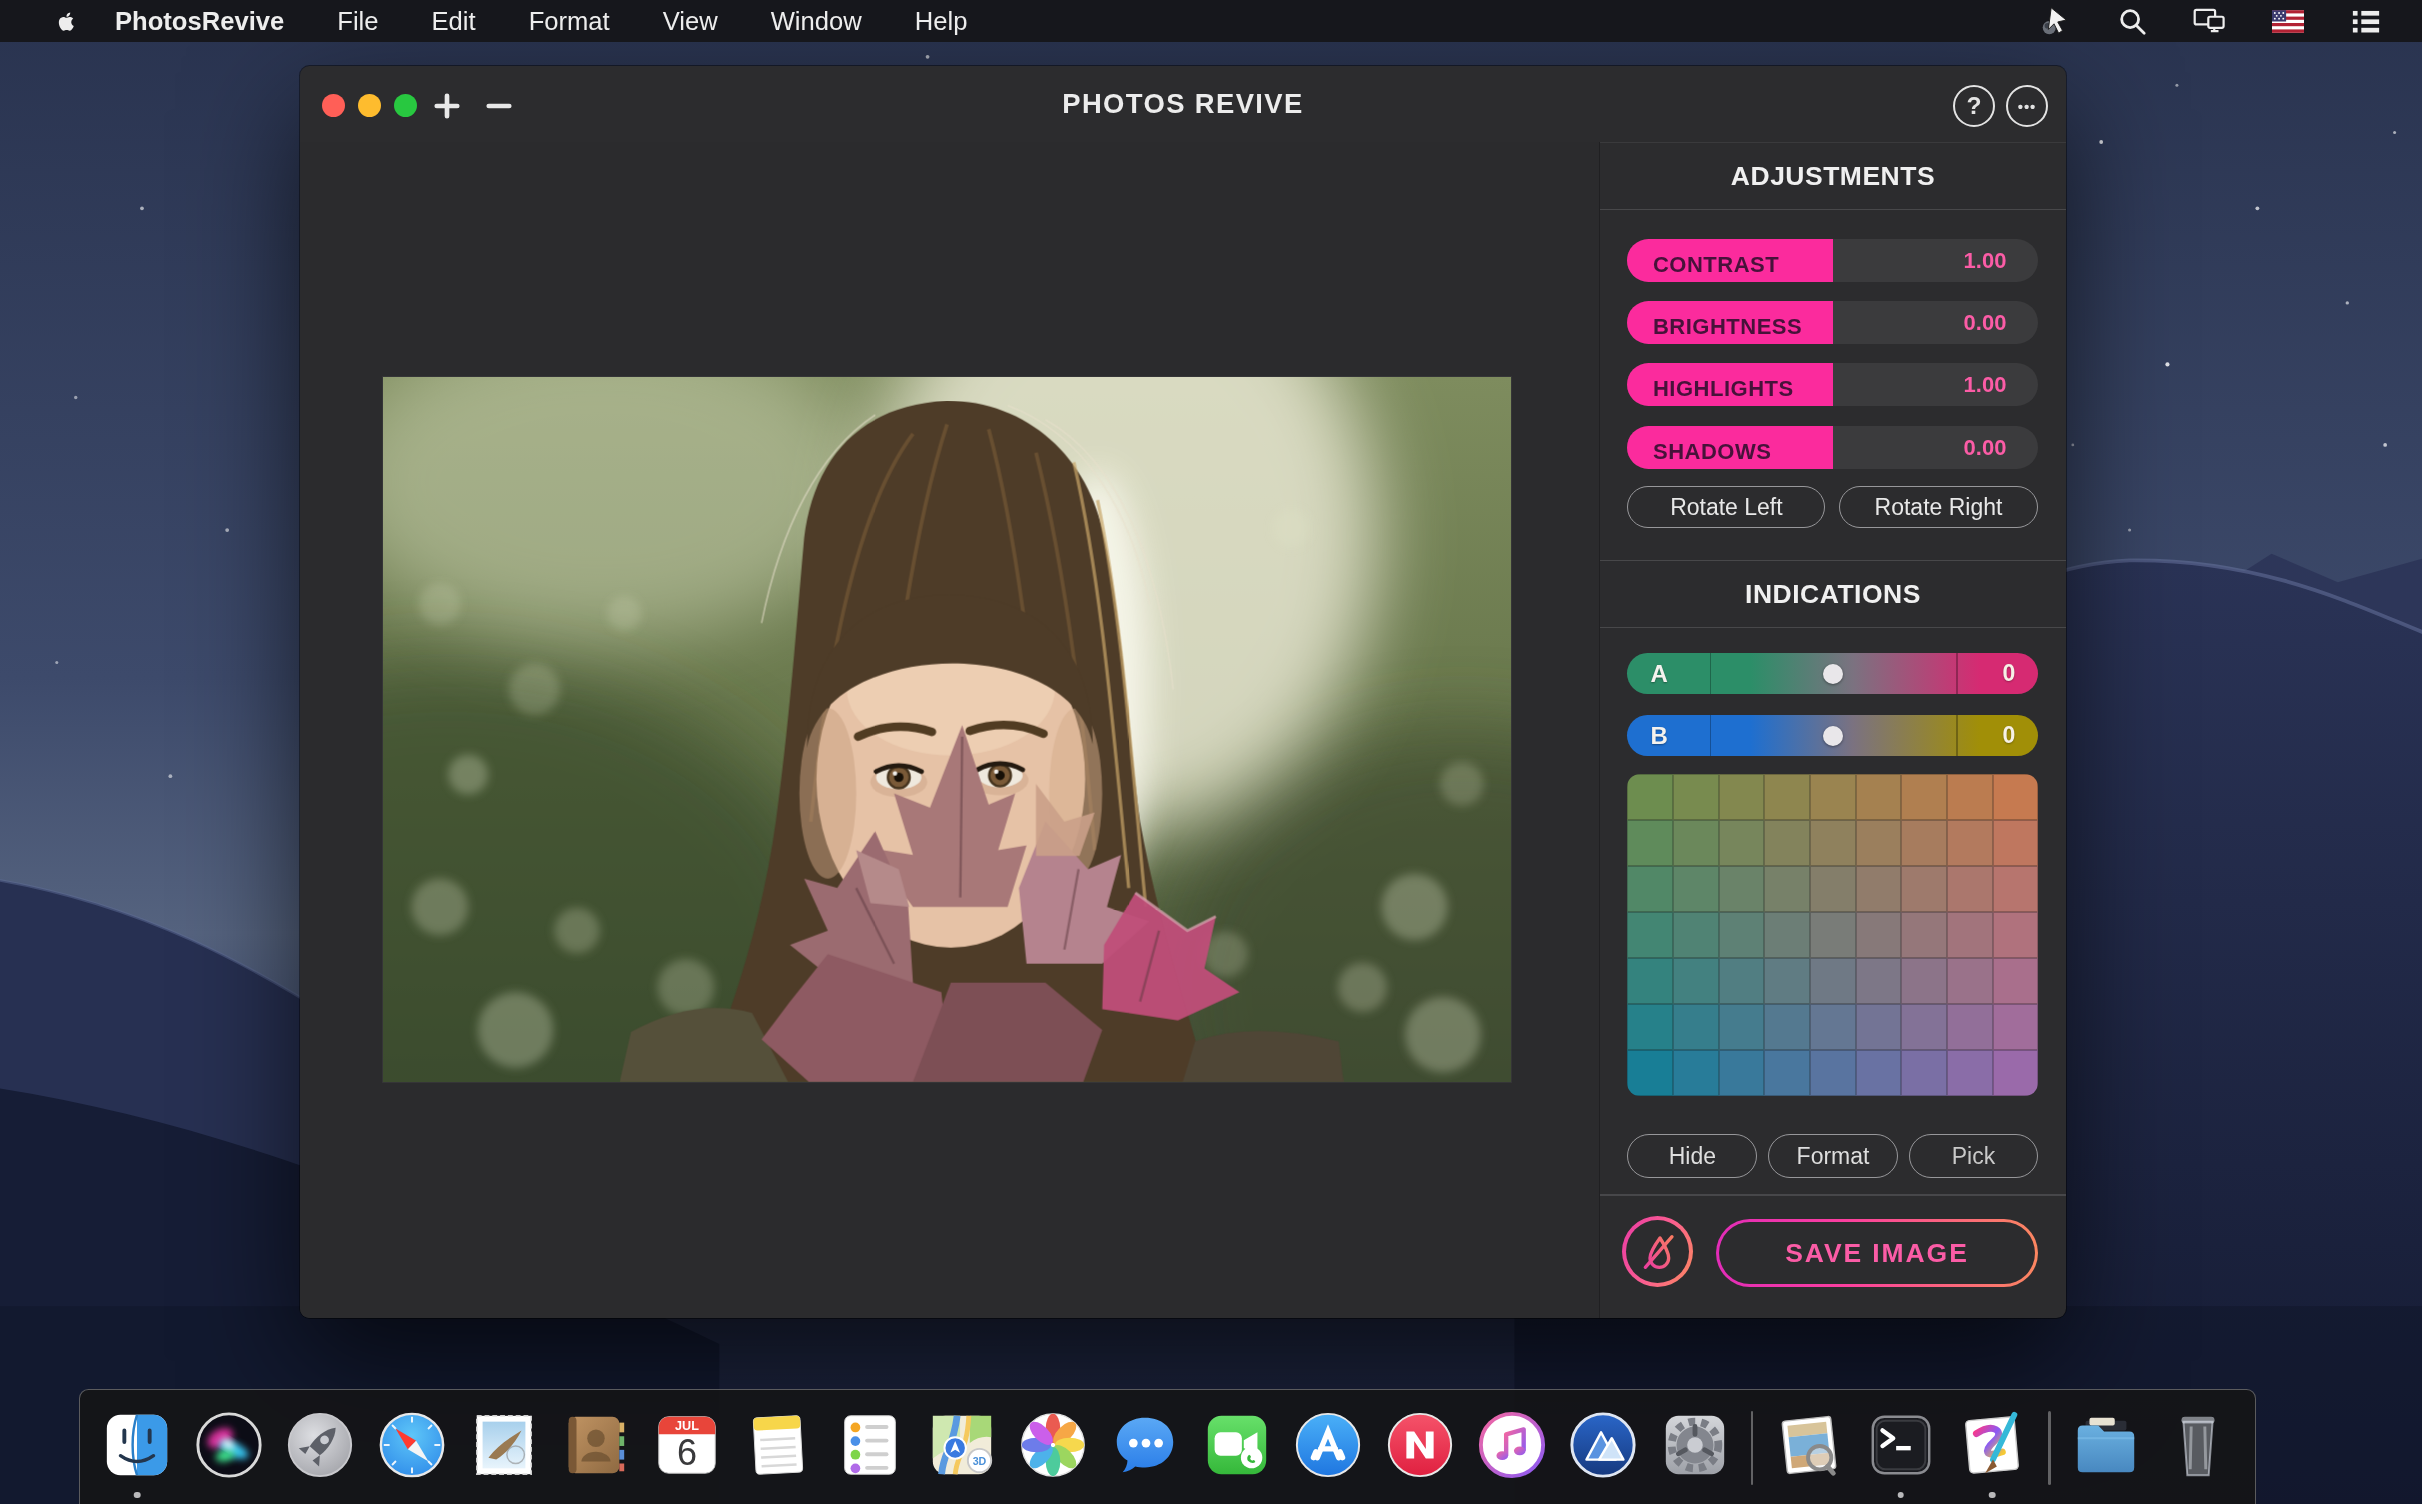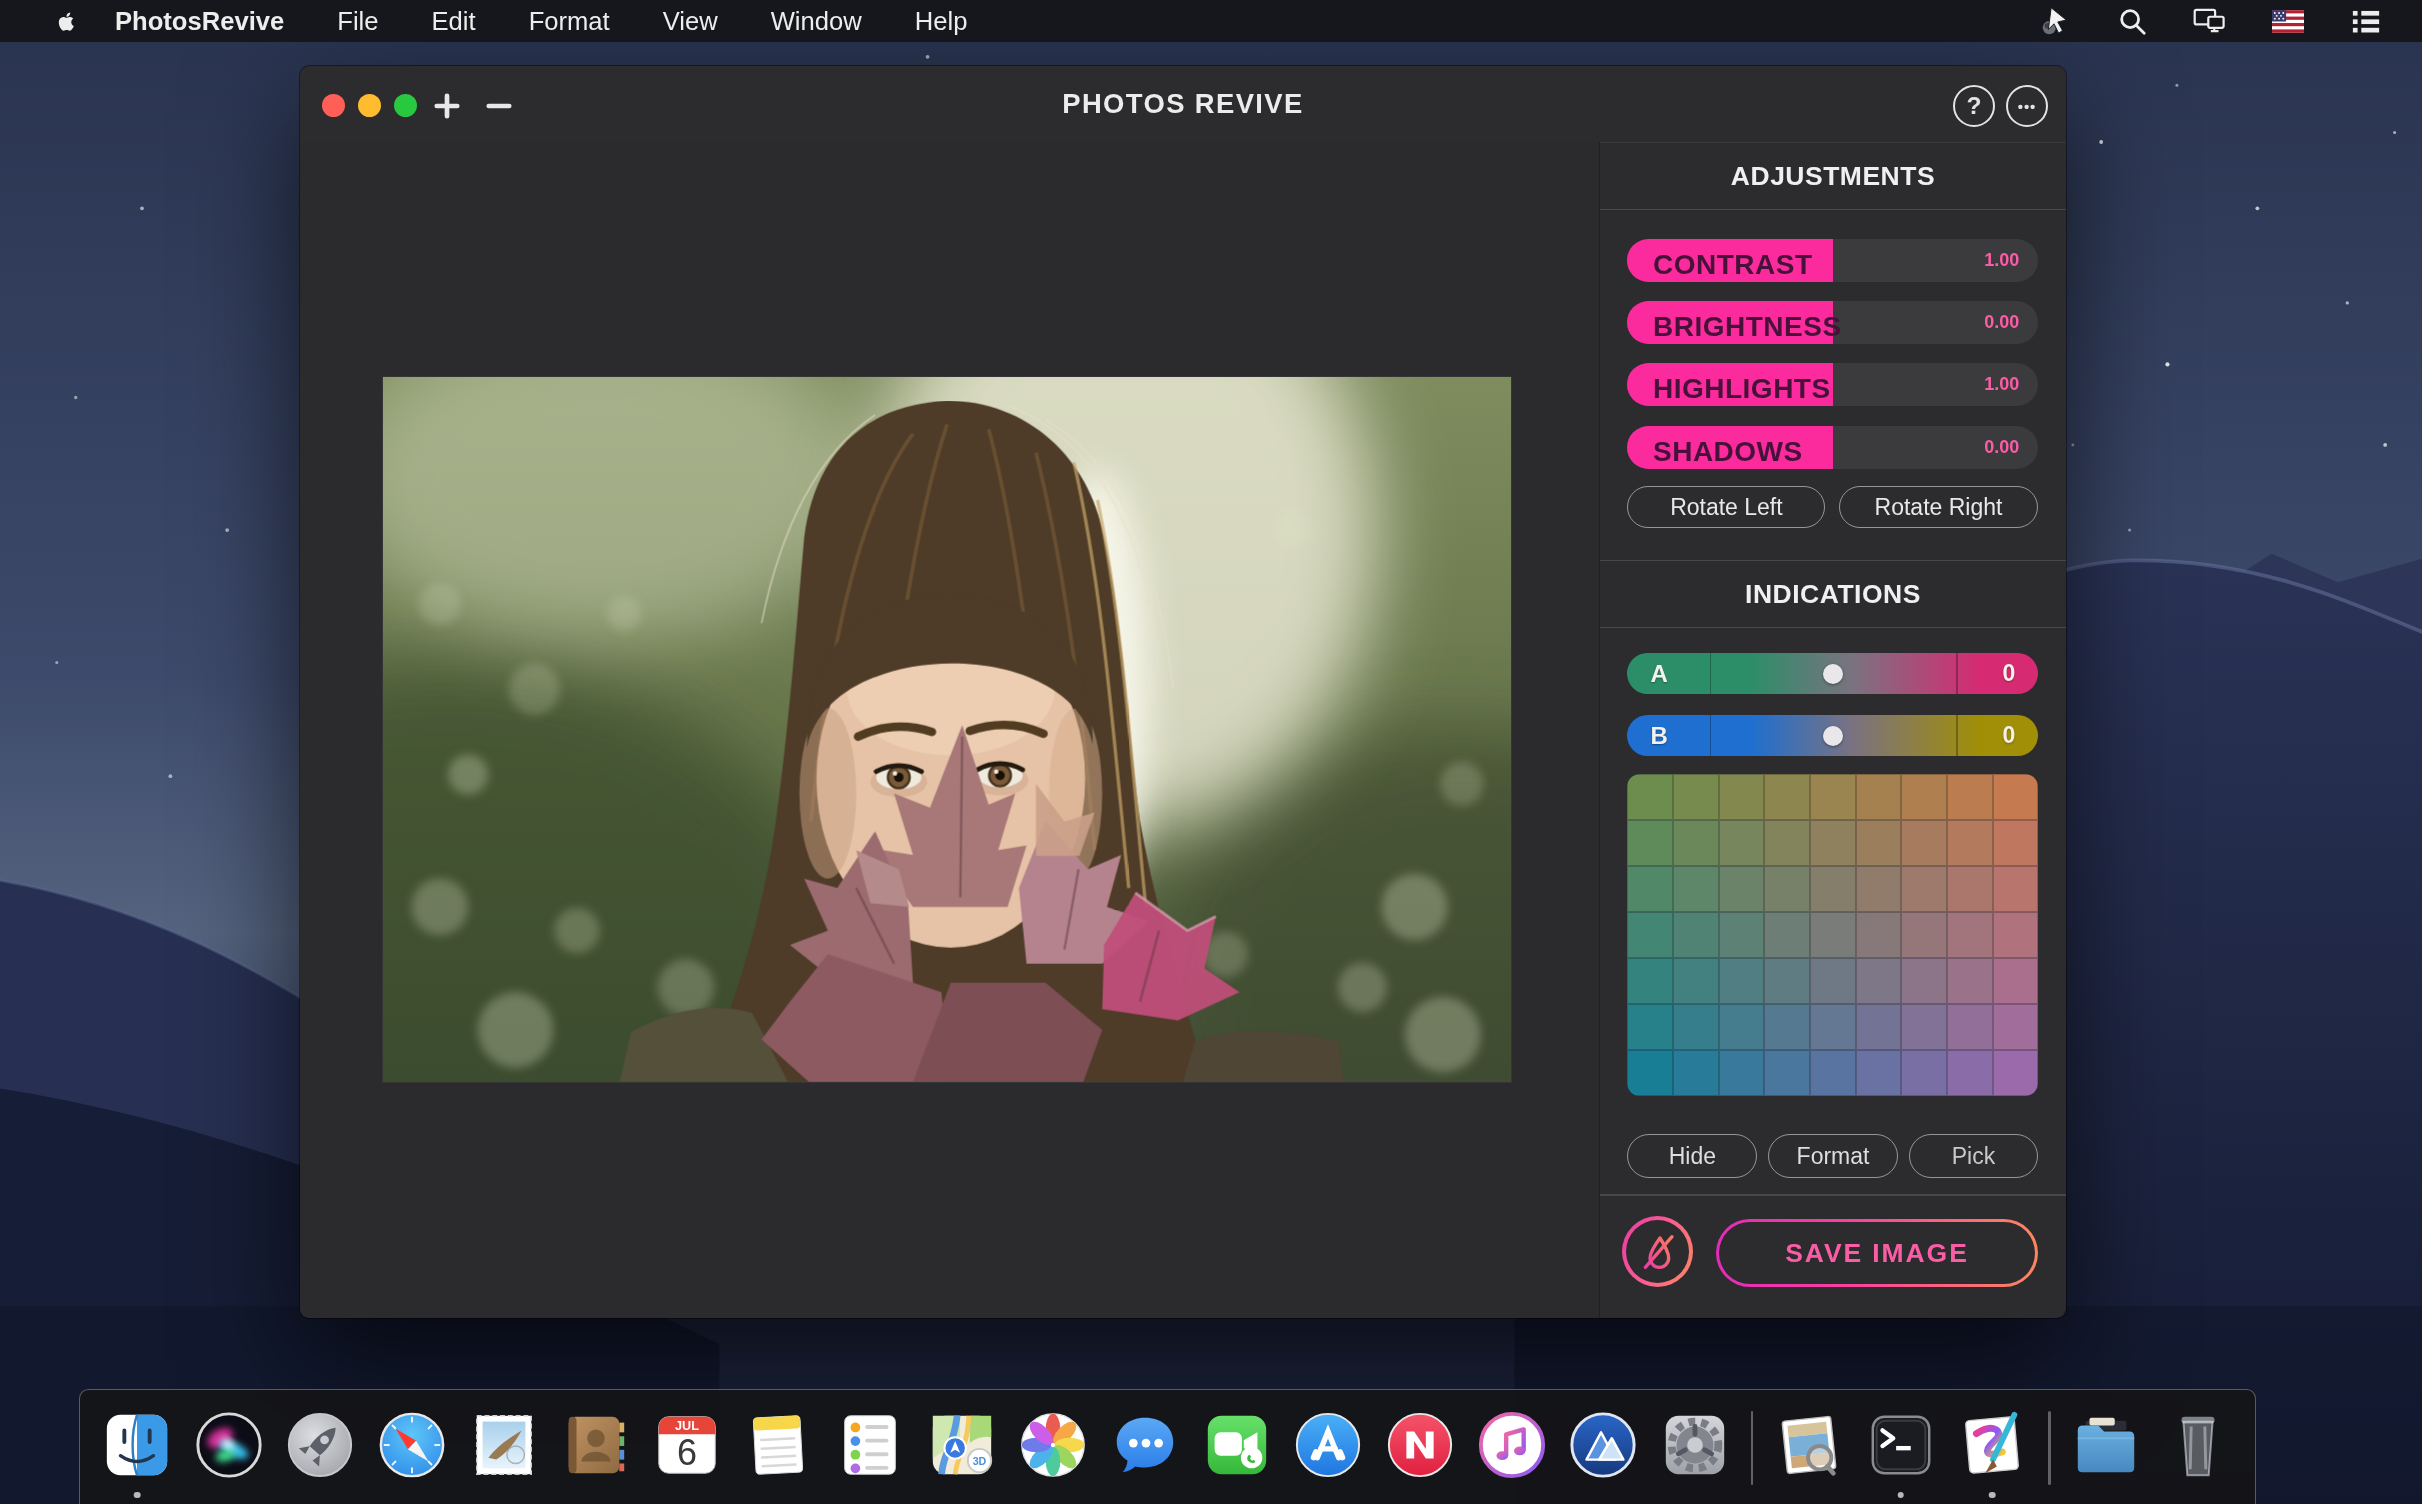--- a/index.html
+++ b/index.html
@@ -53,23 +53,23 @@
     align-items:center;justify-content:center;color:#f0f0f0;font-weight:bold;
     font-size:26.5px;letter-spacing:0.5px;border-bottom:1.9px solid #48484a;}
   #adj-header{top:0;border-top:0.9px solid #3a3a3c;}
   #ind-header{top:418px;border-top:1.9px solid #48484a;}
 
   .adj-slider{position:absolute;left:27.4px;width:411px;height:43px;border-radius:22px;
     background:#3b3b3d;overflow:hidden;}
   .adj-fill{position:absolute;left:0;top:0;height:100%;background:var(--pink,#fb2b9d);
     border-radius:0;}
   .adj-label{position:absolute;left:25.6px;top:0;height:52px;display:flex;align-items:center;
-    color:#47123a;font-weight:bold;font-size:28px;letter-spacing:0.5px;}
-  .adj-value{position:absolute;right:19px;top:0;height:43px;display:flex;align-items:center;
-    color:var(--pink-text,#fb5ca6);font-weight:bold;font-size:18px;}
+    color:#47123a;font-weight:bold;font-size:22px;letter-spacing:0.5px;}
+  .adj-value{position:absolute;right:32px;top:0;height:43px;display:flex;align-items:center;
+    color:var(--pink-text,#fb5ca6);font-weight:bold;font-size:22px;}
   #sl-contrast{top:97px;} #sl-brightness{top:159px;} #sl-highlights{top:221px;} #sl-shadows{top:284px;}
 
   .pill-btn{position:absolute;height:42px;border:1.9px solid #97979a;border-radius:21px;
     color:#e8e8e8;font-size:23px;display:flex;align-items:center;justify-content:center;
     background:transparent;}
   #rotate-left{left:27.4px;top:344px;width:198px;}
   #rotate-right{left:239px;top:344px;width:199px;}
 
   .chan-slider{position:absolute;left:27.4px;width:411px;height:41px;border-radius:21px;}
   #chan-a{top:511px;} #chan-b{top:573px;}

